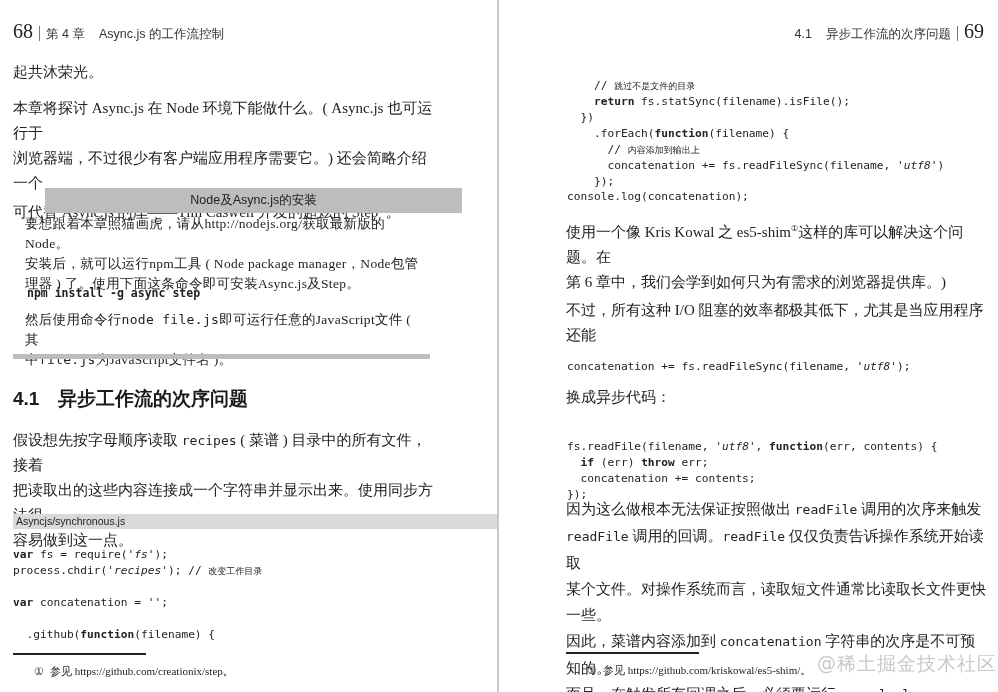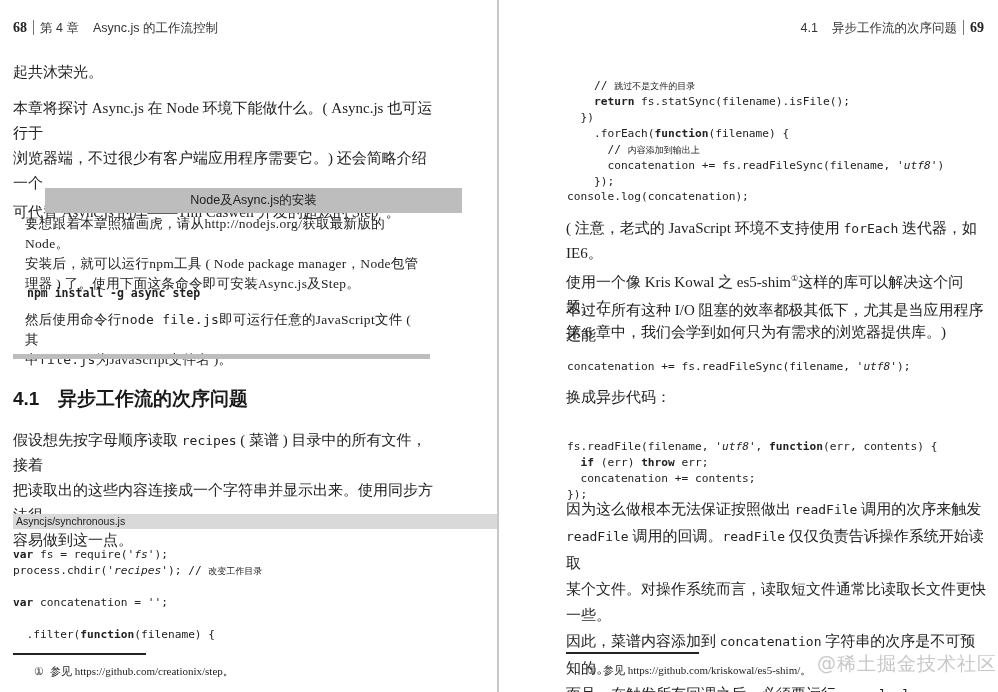--- a/index.html
+++ b/index.html
@@ -5,21 +5,21 @@
   * { box-sizing: border-box; margin: 0; padding: 0; }
   html, body { width: 998px; height: 692px; background: #ffffff; overflow: hidden; }
   body { position: relative; font-family: "Liberation Serif", "DejaVu Serif", serif; color: #222; }
 
   .page { position: absolute; top: 0; height: 692px; background: #fff; }
   .page-left { left: 0; width: 497px; }
   .page-right { left: 499px; width: 499px; padding-left: 38px; }
   .spine { position: absolute; left: 497px; top: 0; width: 2px; height: 692px; background: #c8c8c8; }
 
   .run-head { position: absolute; top: 20px; font-family: "Liberation Sans", "DejaVu Sans", sans-serif; font-size: 12.5px; color: #333; white-space: nowrap; }
-  .run-head .num { font-family: "Liberation Serif", serif; font-weight: bold; font-size: 14px; color: #222; }
+  .run-head .num { font-family: "Liberation Serif", serif; font-weight: normal; font-size: 20px; color: #222; }
   .run-head .bar { display: inline-block; width: 1px; height: 15px; background: #777; vertical-align: -3px; margin: 0 6px; }
   .run-head-left { left: 13px; }
   .run-head-right { right: 14px; }
   .run-head .gap { display: inline-block; width: 14px; }
 
   .para { position: absolute; font-size: 15px; line-height: 25px; color: #222; }
   .mono { font-family: "DejaVu Sans Mono", "Liberation Mono", monospace; font-size: 13px; }
   sup { font-size: 8px; vertical-align: 6px; }
 
   
@@ -82,21 +82,21 @@
 
   <div class="para" style="left:13px; top:428px; width:420px;">
     <div><span>假设想先按字母顺序读取 </span><span class="mono">recipes</span><span> ( 菜谱 ) 目录中的所有文件，接着</span></div>
     <div>把读取出的这些内容连接成一个字符串并显示出来。使用同步方法很</div>
     <div>容易做到这一点。</div>
   </div>
 
   <div class="code-label">Asyncjs/synchronous.js</div>
 
   <div class="code" style="left:13px; top:531px;">
-<div><b>var</b><span> fs = require('</span><i>fs</i><span>');</span></div><div><span>process.chdir('</span><i>recipes</i><span>'); // </span><span class="cmt-cn">改变工作目录</span></div><div> </div><div><b>var</b><span> concatenation = '';</span></div><div> </div><div><span>  .filter(</span><b>function</b><span>(filename) {</span></div>
+<div><b>var</b><span> fs = require('</span><i>fs</i><span>');</span></div><div><span>process.chdir('</span><i>recipes</i><span>'); // </span><span class="cmt-cn">改变工作目录</span></div><div> </div><div><b>var</b><span> concatenation = '';</span></div><div> </div><div><span>  .github(</span><b>function</b><span>(filename) {</span></div>
   </div>
 
   <div class="fn-rule" style="left:13px; top:653px;"></div>
   <div class="footnote" style="left:34px; top:664px;">
     <span class="circ">①</span><span>参见 https://github.com/creationix/step。</span>
   </div>
 </div>
 
 <div class="spine"></div>
 
@@ -104,21 +104,20 @@
   <div class="run-head run-head-right">
     <span>4.1</span><span class="gap"></span><span>异步工作流的次序问题</span><span class="bar"></span><span class="num">69</span>
   </div>
 
   <div class="code" style="left:68px; top:62px;">
 <div><span>    // </span><span class="cmt-cn">跳过不是文件的目录</span></div><div><span>    </span><b>return</b><span> fs.statSync(filename).isFile();</span></div><div>  })</div><div><span>    .forEach(</span><b>function</b><span>(filename) {</span></div><div><span>      // </span><span class="cmt-cn">内容添加到输出上</span></div><div><span>      concatenation += fs.readFileSync(filename, '</span><i>utf8</i><span>')</span></div><div>    });</div>
   </div>
   <div class="code" style="left:68px; top:189px;">console.log(concatenation);</div>
 
   <div class="para" style="left:67px; top:216px; width:420px;">
-    <div><span>( 注意，老式的 JavaScript 环境不支持使用 </span><span class="mono">forEach</span><span> 迭代器，如 IE6。</span></div>
     <div><span>使用一个像 Kris Kowal 之 es5-shim</span><sup>①</sup><span>这样的库可以解决这个问题。在</span></div>
     <div>第 6 章中，我们会学到如何只为有需求的浏览器提供库。)</div>
   </div>
 
   <div class="para" style="left:67px; top:298px; width:420px;">
     <div>不过，所有这种 I/O 阻塞的效率都极其低下，尤其是当应用程序还能</div>
   </div>
 
   <div class="code" style="left:68px; top:359px;"><span>concatenation += fs.readFileSync(filename, '</span><i>utf8</i><span>');</span></div>
 

